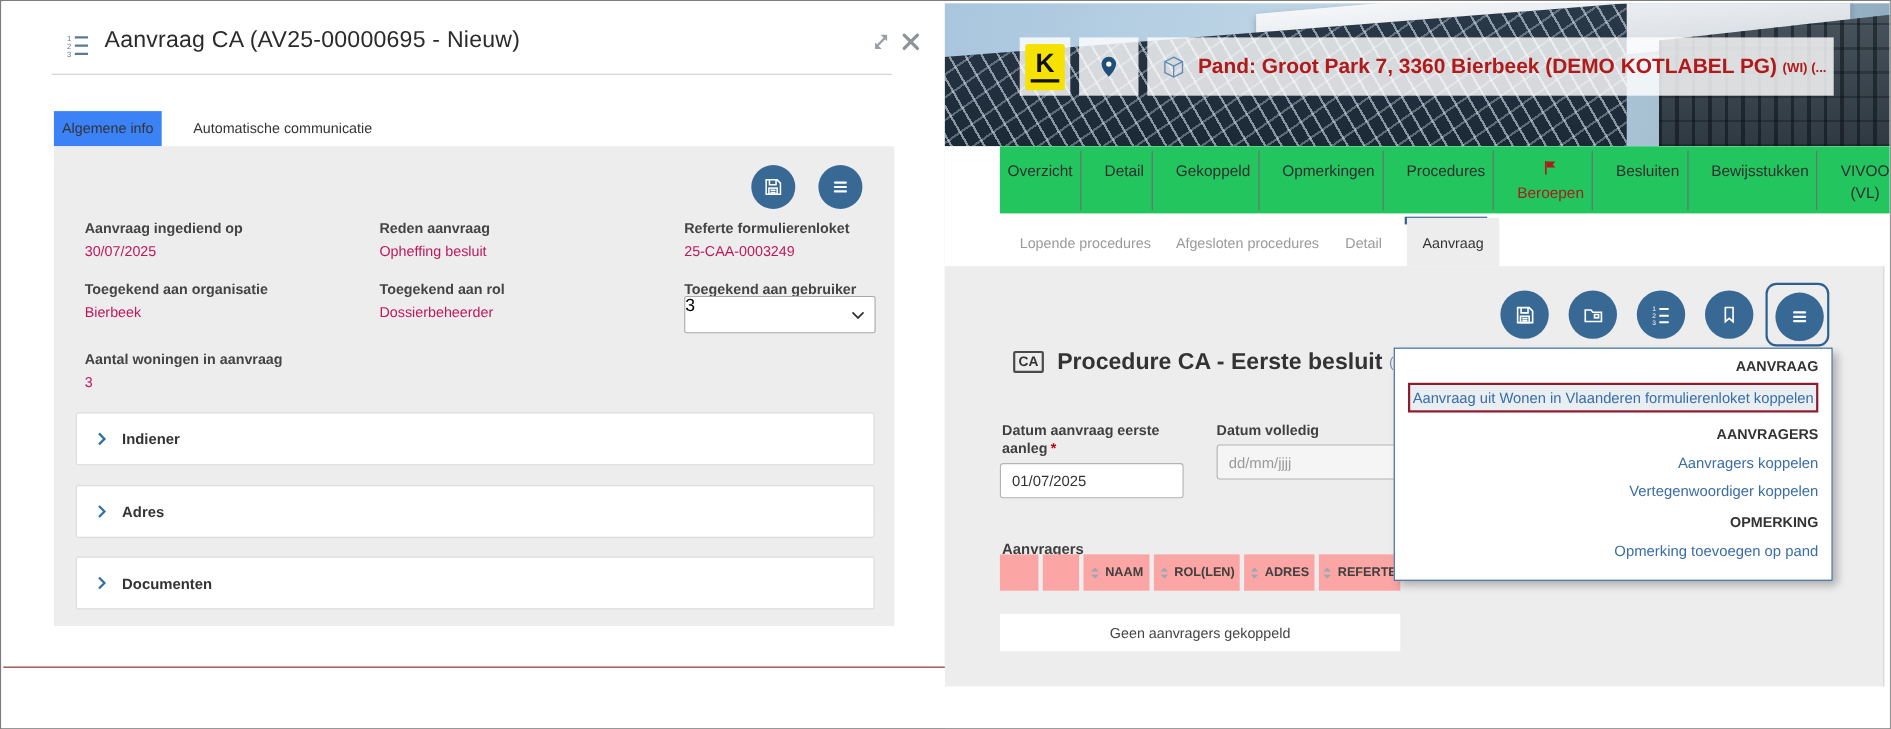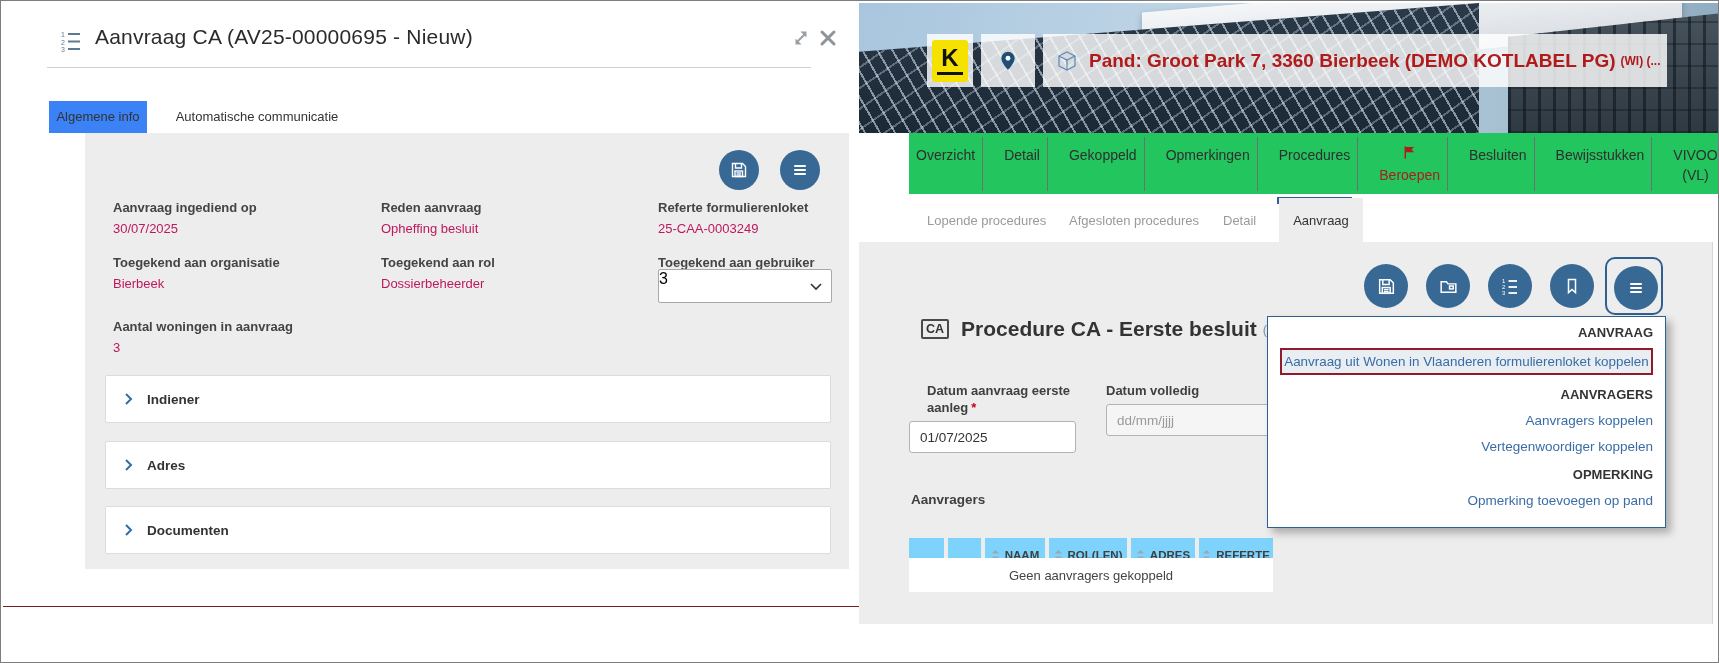--- a/index.html
+++ b/index.html
@@ -8,21 +8,21 @@
   
   .left-modal{position:absolute;left:2px;top:0;width:856px;height:605px;background:#fff;border-right:1px solid #c9c9c9;border-bottom:1px solid #7f1d1d;}
   .lm-title{position:absolute;left:92px;top:24px;font-size:21px;font-weight:500;color:#2b2b2b;letter-spacing:.2px;}
   .lm-listicon{position:absolute;left:56px;top:28px;width:24px;height:24px;}
   .lm-expand{position:absolute;left:789px;top:28px;width:18px;height:18px;cursor:pointer;}
   .lm-close{position:absolute;left:816px;top:28px;width:18px;height:18px;cursor:pointer;}
   .lm-hr{position:absolute;left:44px;top:66px;width:764px;height:1px;background:#cfcfcf;}
   .lm-tab{position:absolute;top:100px;height:32px;line-height:32px;text-align:center;font-size:13px;color:#333;cursor:pointer;}
   .lm-tab.t1{left:46px;width:98px;background:#3b82f6;}
   .lm-tab.t2{left:156px;width:196px;background:#fff;}
-  .lm-body{position:absolute;left:46px;top:132px;width:764px;height:436px;background:#ededed;margin-left:36px;}
+  .lm-body{position:absolute;left:46px;top:132px;width:764px;height:436px;background:#ededed;}
   .lm-circle{position:absolute;width:40px;height:40px;border-radius:50%;background:#386995;display:flex;align-items:center;justify-content:center;cursor:pointer;}
   .lm-save{left:634px;top:17px;}
   .lm-menu{left:695px;top:17px;}
   .fld{position:absolute;font-size:13px;}
   .fld .lab{font-weight:700;color:#444;}
   .fld .val{margin-top:6px;color:#be185d;}
   .lm-select{position:absolute;left:573px;top:136px;width:172px;height:32px;background:#fff;border:1px solid #a9a9a9;border-radius:2px;cursor:pointer;}
   .lm-select svg{position:absolute;right:9px;top:13px;}
   .acc{position:absolute;left:20px;width:724px;height:46px;background:#fff;border:1px solid #dcdcdc;border-radius:2px;display:flex;align-items:center;cursor:pointer;}
   .acc .chev{margin-left:18px;display:flex;}
@@ -83,21 +83,21 @@
   .proc-title{margin-left:12px;font-size:21px;font-weight:700;color:#333;}
   .proc-suffix{margin-left:6px;font-size:13px;color:#7d93ad;}
 
   .rp-lab{position:absolute;font-size:13px;font-weight:700;color:#3f3f3f;line-height:17px;}
   .req{color:#c00212;margin-left:3px;}
   .rp-input{position:absolute;height:32px;border:1px solid #b3b3b3;border-radius:3px;font-size:13.5px;padding:0 10px;box-sizing:border-box;font-family:"Liberation Sans",sans-serif;}
   .inp1{left:50px;top:179px;width:167px;background:#fff;color:#333;}
   .inp2{left:247px;top:162px;width:166px;background:#f5f5f5;color:#8c8c8c;}
   .inp2::placeholder{color:#9a9a9a;}
 
-  .tbl-cell{position:absolute;top:296px;height:33px;background:#7dd3fc;display:flex;align-items:center;justify-content:center;font-size:11.5px;font-weight:700;color:#3f3f3f;cursor:pointer;}
+  .tbl-cell{position:absolute;top:262px;height:33px;background:#fca5a5;display:flex;align-items:center;justify-content:center;font-size:11.5px;font-weight:700;color:#3f3f3f;cursor:pointer;}
   .tbl-cell svg{margin-right:5px;}
   .tbl-empty{position:absolute;left:50px;top:316px;width:364px;height:34px;background:#fff;display:flex;align-items:center;justify-content:center;font-size:13px;color:#444;}
 
   
   .dropdown{position:absolute;left:408px;top:315px;width:399px;height:212px;background:#fff;border:1px solid #2e6091;box-sizing:border-box;box-shadow:5px 5px 8px rgba(0,0,0,.28);z-index:20;display:flex;flex-direction:column;align-items:flex-end;padding:0 12px 0 12px;}
   .dd-h{margin-top:12px;font-size:13px;font-weight:700;color:#333;line-height:16px;}
   .dd-h.first{margin-top:8px;}
   .dd-box{margin-top:7px;align-self:stretch;height:27px;background:#e9eef2;border:2px solid #8f1b2d;box-sizing:border-box;display:flex;align-items:center;justify-content:center;font-size:13.4px;color:#3a6da6;cursor:pointer;white-space:nowrap;}
   .dd-link{margin-top:9px;font-size:13.5px;color:#3a6da6;line-height:17px;cursor:pointer;}
 </style>
@@ -317,21 +317,21 @@
           </svg>
         </div>
       </div>
 
       <div class="proc-row">
         <span class="ca-badge">CA</span>
         <span class="proc-title">Procedure CA - Eerste besluit</span>
         <span class="proc-suffix">(HP</span>
       </div>
 
-      <div class="rp-lab" style="left:52px;top:140px;width:160px;margin-left:16px;">
+      <div class="rp-lab" style="left:52px;top:140px;width:160px;">
         <span>Datum aanvraag eerste aanleg</span><span class="req">*</span>
       </div>
       <input class="rp-input inp1" value="01/07/2025" style="">
       <div class="rp-lab" style="left:247px;top:140px;">Datum volledig</div>
       <input class="rp-input inp2" placeholder="dd/mm/jjjj" style="">
 
       <div class="rp-lab" style="left:52px;top:249px;font-size:13.5px;">Aanvragers</div>
 
       <div class="tbl-cell" style="left:50px;width:35px;"></div>
       <div class="tbl-cell" style="left:89px;width:33px;"></div>

